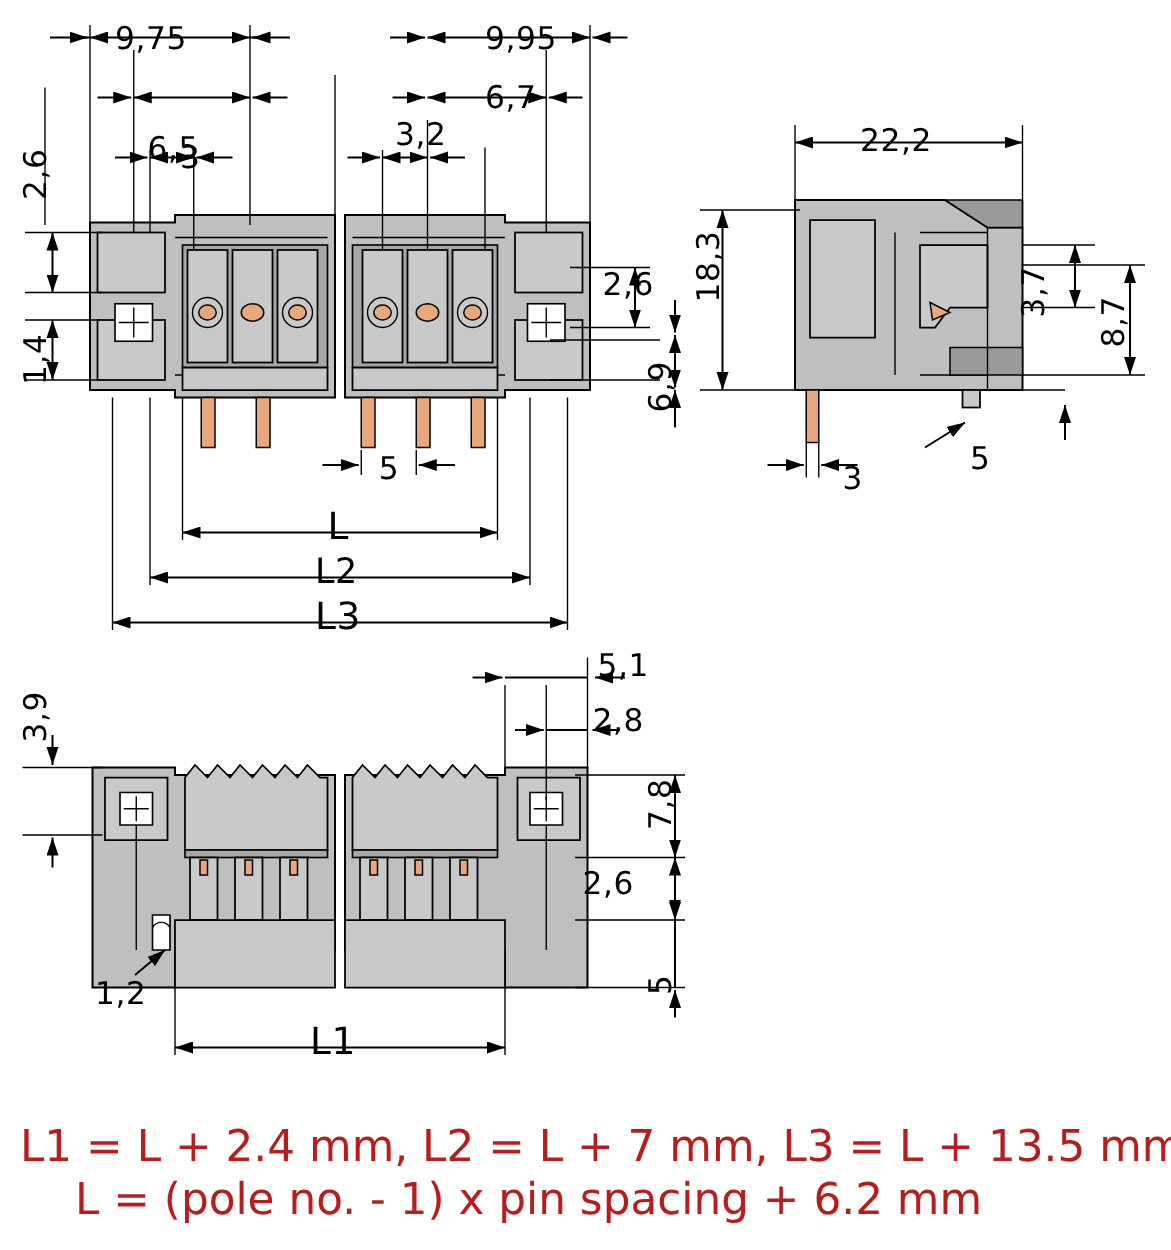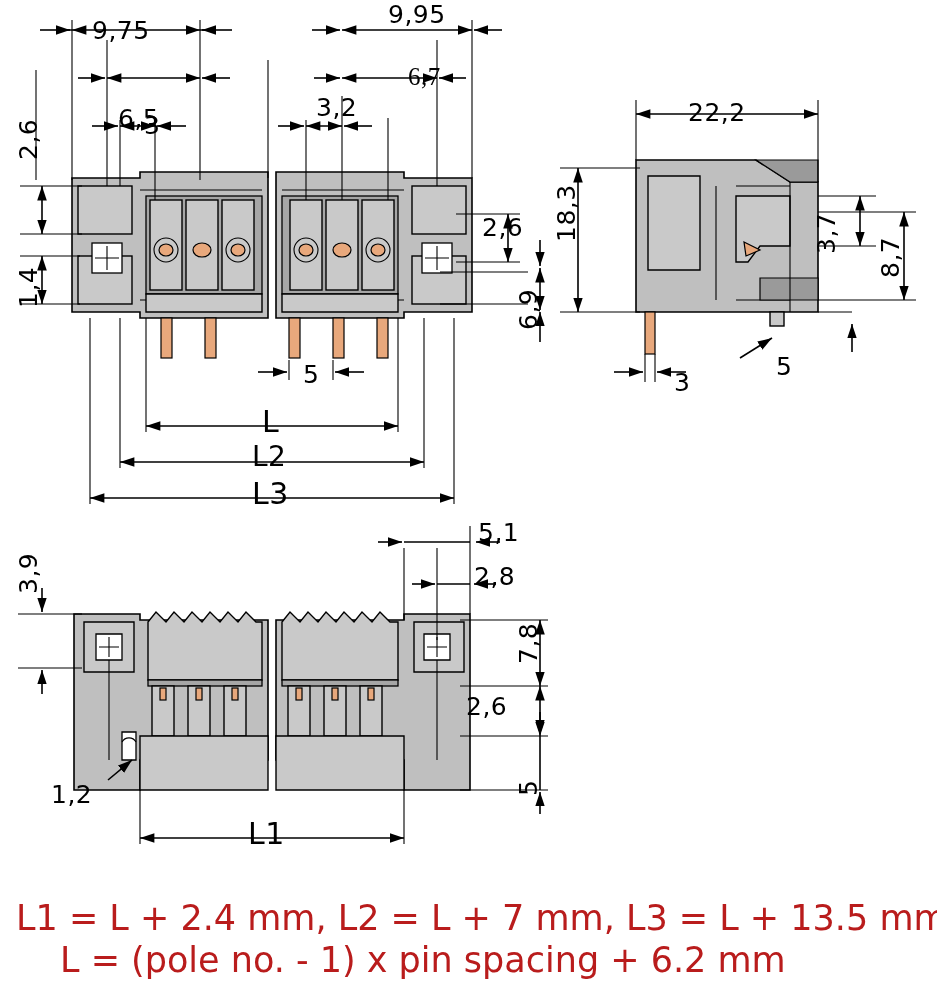--- a/index.html
+++ b/index.html
@@ -250,41 +250,41 @@
       <path class="ln" marker-start="url(#arL)" marker-end="url(#ar)" d="M140,838 L404,838"></path>
     </g>
   </svg>
 
   <div class="dim" style="left:92px;top:16px;">9,75</div>
   <div class="dim" style="left:118px;top:63px;margin-top:41px;">6,5</div>
   <div class="dim" style="left:144px;top:111px;">3</div>
   <div class="dim v" style="left:28px;top:100px;transform:rotate(-90deg) translate(-60px,-14px);">2,6</div>
   <div class="dim v" style="left:28px;top:248px;transform:rotate(-90deg) translate(-60px,-14px);">1,4</div>
   <div class="dim" style="left:316px;top:93px;">3,2</div>
-  <div class="dim" style="left:408px;top:63px;font-family:Liberation Serif, serif;">6,7</div>
-  <div class="dim" style="left:388px;top:0;">9,95</div>
+  <div class="dim" style="left:388px;top:63px;">6,7</div>
+  <div class="dim" style="left:388px;top:16px;">9,95</div>
   <div class="dim" style="left:482px;top:213px;">2,6</div>
   <div class="dim v" style="left:528px;top:272px;transform:rotate(-90deg) translate(-58px,-14px);">6,9</div>
   <div class="dim" style="left:303px;top:360px;">5</div>
   <div class="dim" style="left:262px;top:404px;font-size:30px;">L</div>
   <div class="dim" style="left:252px;top:440px;font-size:28px;">L2</div>
   <div class="dim" style="left:252px;top:476px;font-size:30px;">L3</div>
 
   <div class="dim" style="left:688px;top:98px;">22,2</div>
   <div class="dim v" style="left:566px;top:200px;transform:rotate(-90deg) translate(-42px,-14px);">18,3</div>
   <div class="dim v" style="left:826px;top:212px;transform:rotate(-90deg) translate(-42px,-14px);">3,7</div>
   <div class="dim v" style="left:890px;top:236px;transform:rotate(-90deg) translate(-42px,-14px);">8,7</div>
   <div class="dim" style="left:674px;top:368px;">3</div>
   <div class="dim" style="left:776px;top:352px;">5</div>
 
   <div class="dim v" style="left:28px;top:552px;transform:rotate(-90deg) translate(-42px,-14px);">3,9</div>
   <div class="dim" style="left:478px;top:518px;">5,1</div>
   <div class="dim" style="left:474px;top:562px;">2,8</div>
   <div class="dim v" style="left:528px;top:622px;transform:rotate(-90deg) translate(-42px,-14px);">7,8</div>
   <div class="dim" style="left:466px;top:692px;">2,6</div>
   <div class="dim v" style="left:528px;top:768px;transform:rotate(-90deg) translate(-28px,-14px);">5</div>
-  <div class="dim" style="left:51px;top:780px;">1,2</div>
+  <div class="dim" style="left:76px;top:780px;">1,2</div>
   <div class="dim" style="left:248px;top:816px;font-size:30px;">L1</div>
 
   <div class="note" style="left:16px;top:898px;">L1 = L + 2.4 mm, L2 = L + 7 mm, L3 = L + 13.5 mm</div>
   <div class="note" style="left:16px;top:940px;margin-left:44px;">L = (pole no. - 1) x pin spacing + 6.2 mm</div>
 
 </div>
 
 </body></html>

